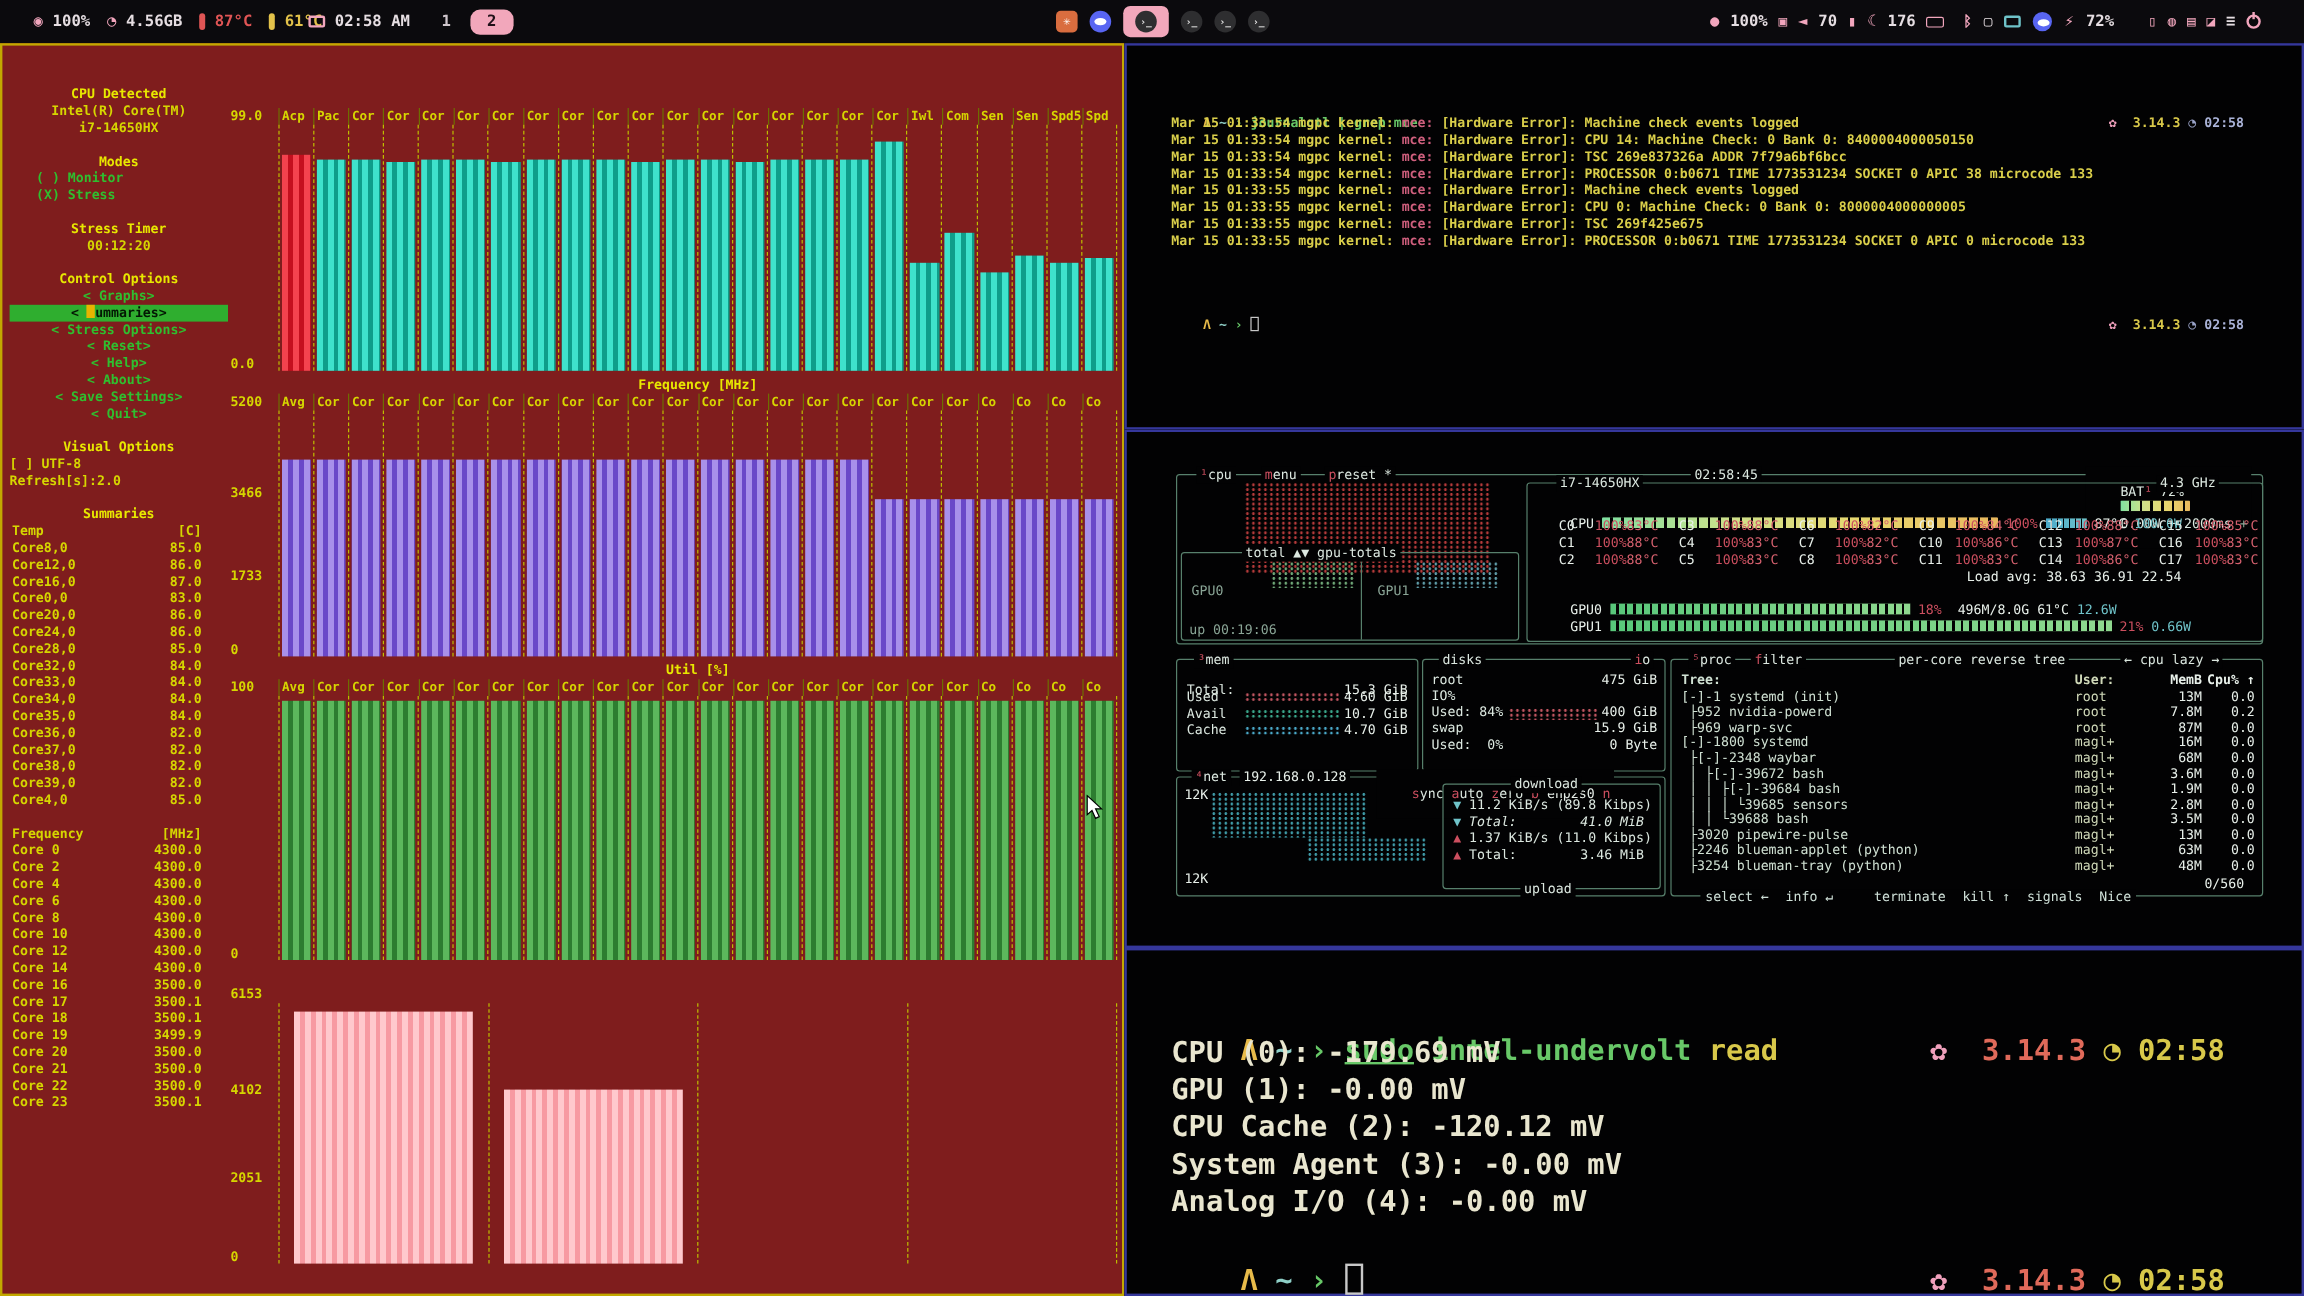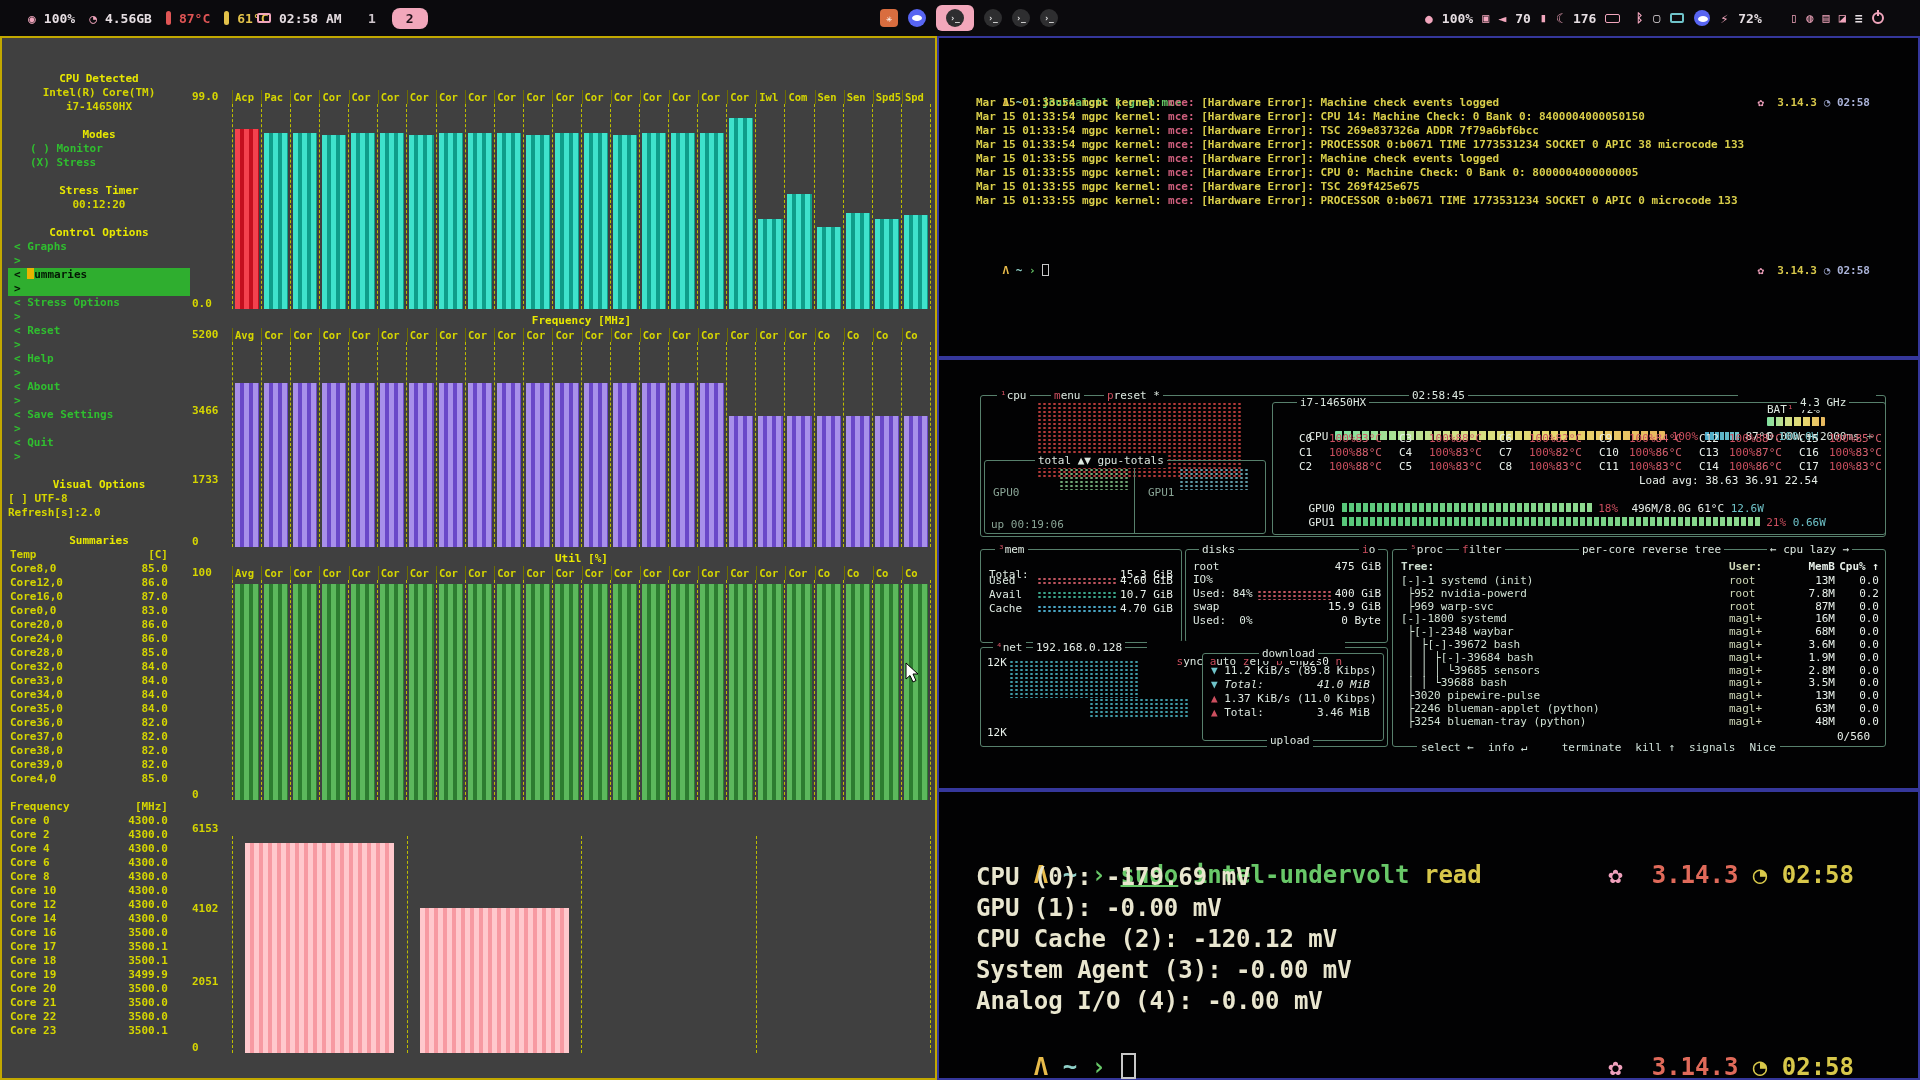--- a/index.html
+++ b/index.html
@@ -27,35 +27,35 @@
   .discord { width:18px; height:18px; border-radius:50%; background:#5865f2; position:relative; }
   .discord::after { content:""; position:absolute; left:4px; top:6px; width:10px; height:6px;
                     border-radius:50%; background:#fff; }
   .tray { color:#f2a6bd; font-size:12px; }
   .pwr { display:inline-block; width:12px; height:12px; border:2px solid #f2a6bd; border-radius:50%; position:relative; }
   .pwr::after { content:""; position:absolute; left:3px; top:-4px; width:2px; height:6px; background:#f2a6bd; }
   .kbd { display:inline-block; width:15px; height:9px; border:1.5px solid #f2a6bd; border-radius:2px; }
 
   
   #stui { position:absolute; left:0; top:36px; width:937px; height:1044px;
-          background:#404040; border:2px solid #c2a800; color:#d6d600;
+          background:#7f1d1d; border:2px solid #c2a800; color:#d6d600;
           font-size:11px; font-weight:bold; line-height:14px; }
   #term-top { position:absolute; left:937px; top:36px; width:983px; height:322px;
               background:#020203; border:2px solid #35379b; font-size:11px; font-weight:bold; line-height:14px; }
   #btop { position:absolute; left:937px; top:358px; width:983px; height:432px;
           background:#020203; border:2px solid #35379b; font-size:11px; line-height:13.6px; color:#d5e2da; }
   #term-bottom { position:absolute; left:937px; top:790px; width:983px; height:290px;
                  background:#020203; border:2px solid #35379b; font-size:24px; font-weight:bold; line-height:30px; }
 
   
   #sidebar { position:absolute; left:6px; top:34px; width:182px; }
   .ctr { text-align:center; }
   .hdr { color:#e8e800; }
   .grn { color:#2fbf2f; }
-  .optrow { display:flex; justify-content:center; padding:0 6px; color:#2fbf2f;flex-direction:column; }
+  .optrow { display:flex; justify-content:center; padding:0 6px; color:#2fbf2f; }
   .optrow.sel { background:#2fae2f; color:#041804; }
   .selblock { display:inline-block; width:7px; height:11px; background:#e8b400; vertical-align:-1px; }
   .sumrow { display:flex; justify-content:space-between; width:160px; padding-left:2px; }
   .gap { height:14px; }
 
   #graphs { position:absolute; left:190px; top:34px; right:4px; bottom:4px; }
   .gtitle { position:absolute; left:40px; right:0; text-align:center; color:#e8e800; }
   .ghead { position:absolute; left:40px; right:0; display:flex; color:#d6d600; font-size:10.5px; }
   .ghead span { flex:1; overflow:hidden; white-space:nowrap; border-left:1px solid #6e6e00; padding-left:2px; }
   .gcols { position:absolute; left:40px; right:0; display:flex; }

